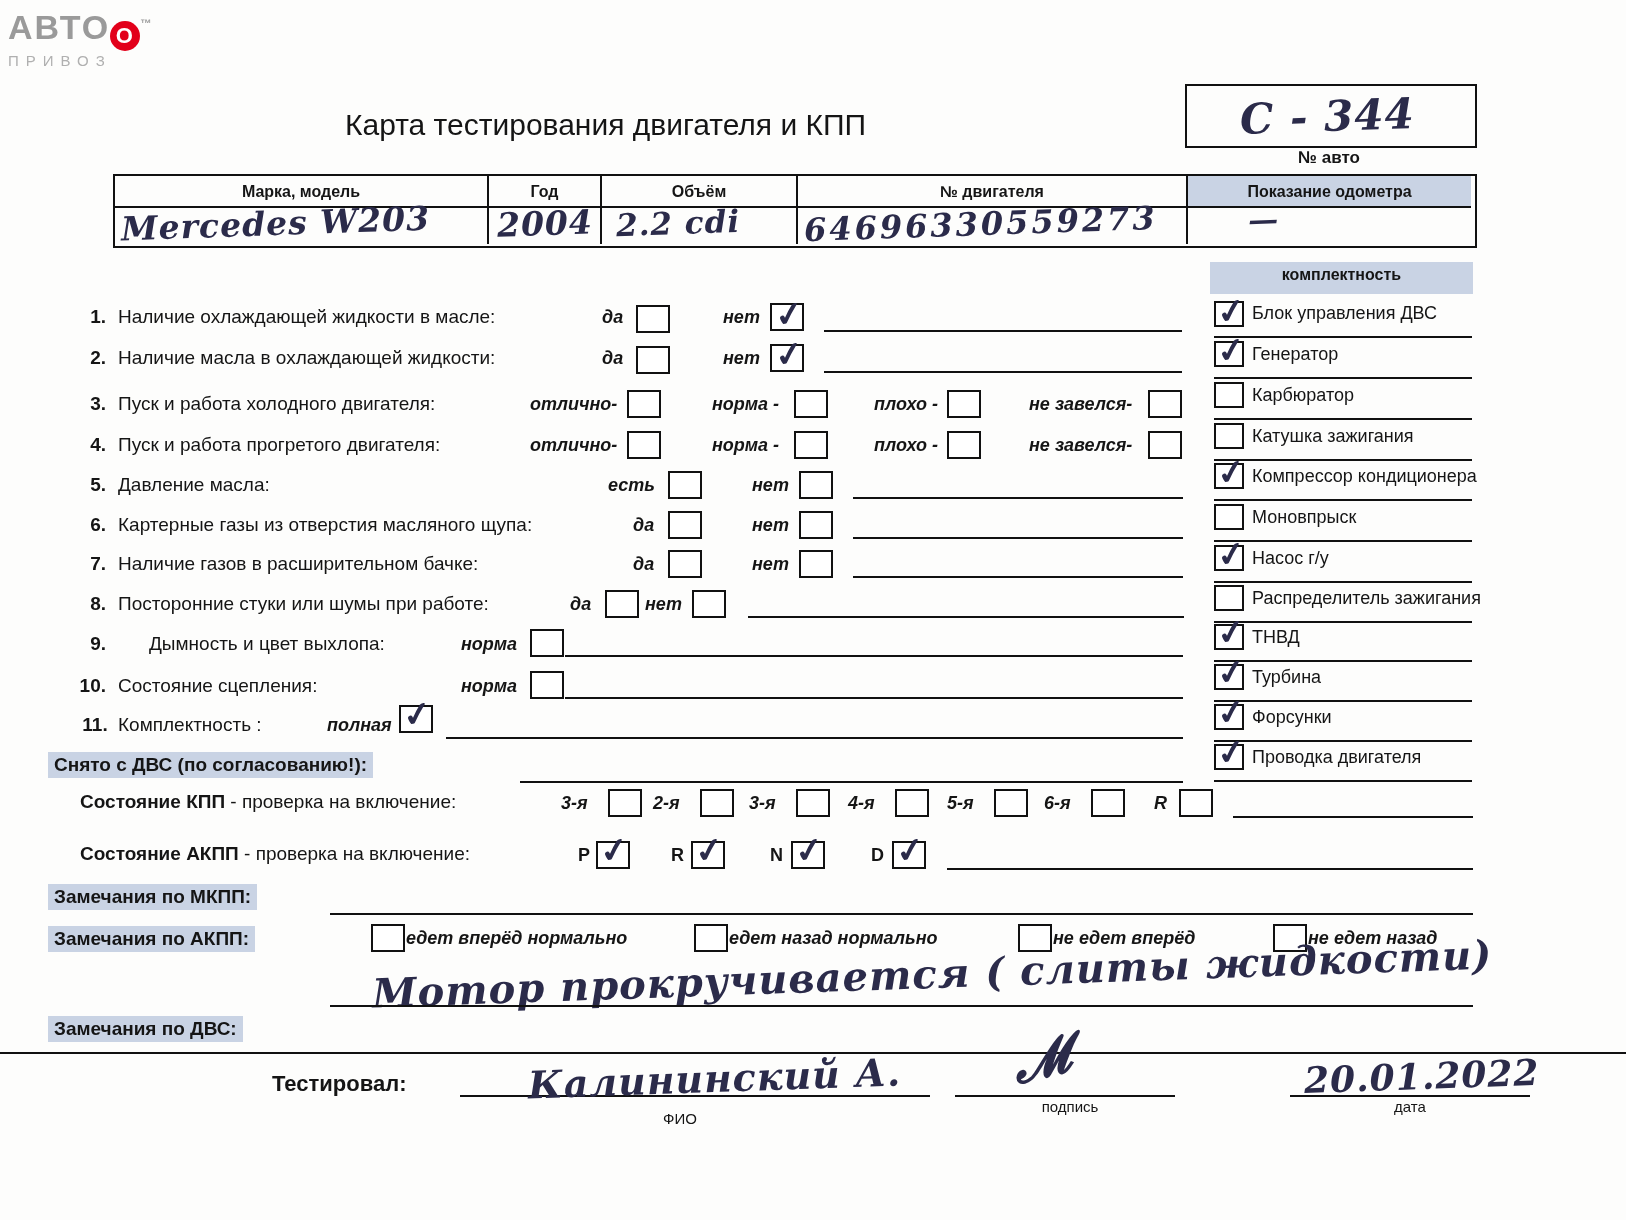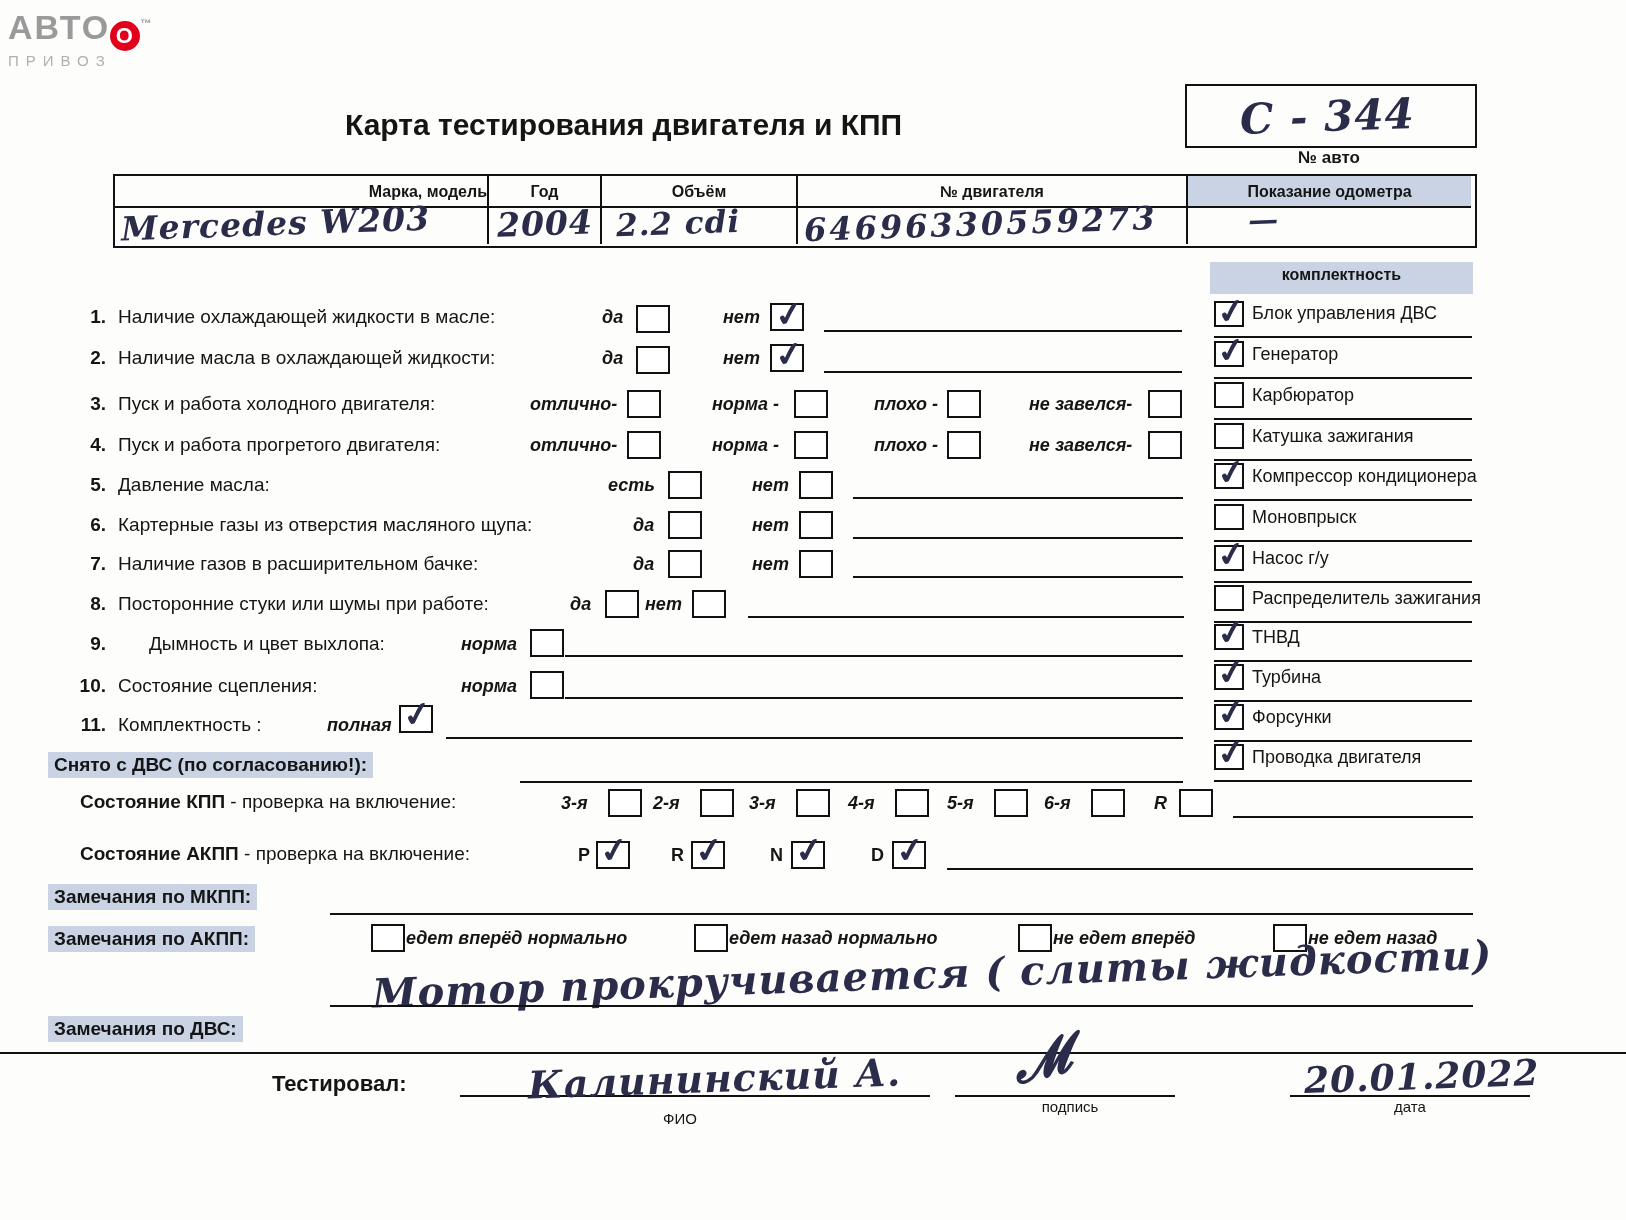--- a/index.html
+++ b/index.html
@@ -23,21 +23,21 @@
   
   #logo{position:absolute;left:8px;top:6px;width:160px;height:70px;}
   #logo .lg1{font-size:34px;font-weight:bold;color:#9a9a9a;letter-spacing:2px;line-height:34px;}
   #logo .lg2{font-size:15px;color:#b0b0b0;letter-spacing:7px;line-height:20px;}
   #logo .ball{display:inline-block;width:30px;height:30px;border-radius:50%;background:#e2001a;color:#fff;text-align:center;line-height:30px;font-size:22px;vertical-align:-4px;}
   #logo .tm{font-size:11px;vertical-align:12px;color:#9a9a9a;}
 
   
   #doc-title{
     position:absolute;left:345px;top:108px;
-    font-size:30px;font-weight:bold;letter-spacing:0px;
+    font-size:30px;font-weight:normal;letter-spacing:0px;
   }
 
   
   #autonum-box{position:absolute;left:1185px;top:84px;width:288px;height:60px;border:2px solid #111;}
   #autonum-val{position:absolute;left:1240px;top:92px;font-size:42px;}
   #autonum-label{position:absolute;left:1185px;top:148px;width:288px;text-align:center;font-size:17px;font-weight:bold;}
 
   
   #hdr-table{position:absolute;left:113px;top:174px;width:1360px;height:70px;border:2px solid #111;}
   .hcell{position:absolute;top:0;height:32px;border-right:2px solid #111;border-bottom:2px solid #111;
@@ -76,21 +76,21 @@
   <div class="lg2">ПРИВОЗ</div>
 </div>
 
 <div id="doc-title">Карта тестирования двигателя  и КПП</div>
 
 <div id="autonum-box"></div>
 <div id="autonum-val" class="hand">С - 344</div>
 <div id="autonum-label">№ авто</div>
 
 <div id="hdr-table">
-  <div class="hcell" style="left:0;width:374px;text-align:right;">Марка, модель</div>
+  <div class="hcell" style="left:0;width:374px;">Марка, модель</div>
   <div class="hcell" style="left:374px;width:113px;">Год</div>
   <div class="hcell" style="left:487px;width:196px;">Объём</div>
   <div class="hcell" style="left:683px;width:390px;">№ двигателя</div>
   <div class="hcell" id="h-odo" style="left:1073px;width:283px;border-right:none;">Показание одометра</div>
 
   <div class="hval" style="left:0;width:374px;">
       <span class="hand" style="position:absolute;left:6px;top:-4px;font-size:33px;">Mercedes W203</span>
     </div>
   <div class="hval" style="left:374px;width:113px;">
       <span class="hand" style="position:absolute;left:8px;top:-4px;font-size:33px;">2004</span>
@@ -185,21 +185,21 @@
 <div class="opt" style="left:461px;top:634px;">норма</div>
 <div class="box" style="left:530px;top:629px;"></div>
 <div class="line" style="left:565px;top:655px;width:618px;"></div>
 
 <div class="num" style="left:70px;top:675px;width:36px;">10.</div>
 <div class="row" style="left:118px;top:675px;">Состояние сцепления:</div>
 <div class="opt" style="left:461px;top:676px;">норма</div>
 <div class="box" style="left:530px;top:671px;"></div>
 <div class="line" style="left:565px;top:697px;width:618px;"></div>
 
-<div class="num" style="left:70px;top:714px;width:36px;">11.</div>
+<div class="num" style="left:77px;top:714px;width:36px;text-align:center;">11.</div>
 <div class="row" style="left:118px;top:714px;">Комплектность :</div>
 <div class="opt" style="left:327px;top:715px;">полная</div>
 <div class="box" style="left:399px;top:705px;">
     <span class="tick" style="left:2px;top:-7px;">✓</span>
   </div>
 <div class="line" style="left:446px;top:737px;width:737px;"></div>
 
 <div id="compl-title">комплектность</div>
 
 <div class="cbox" style="top:301px;">

